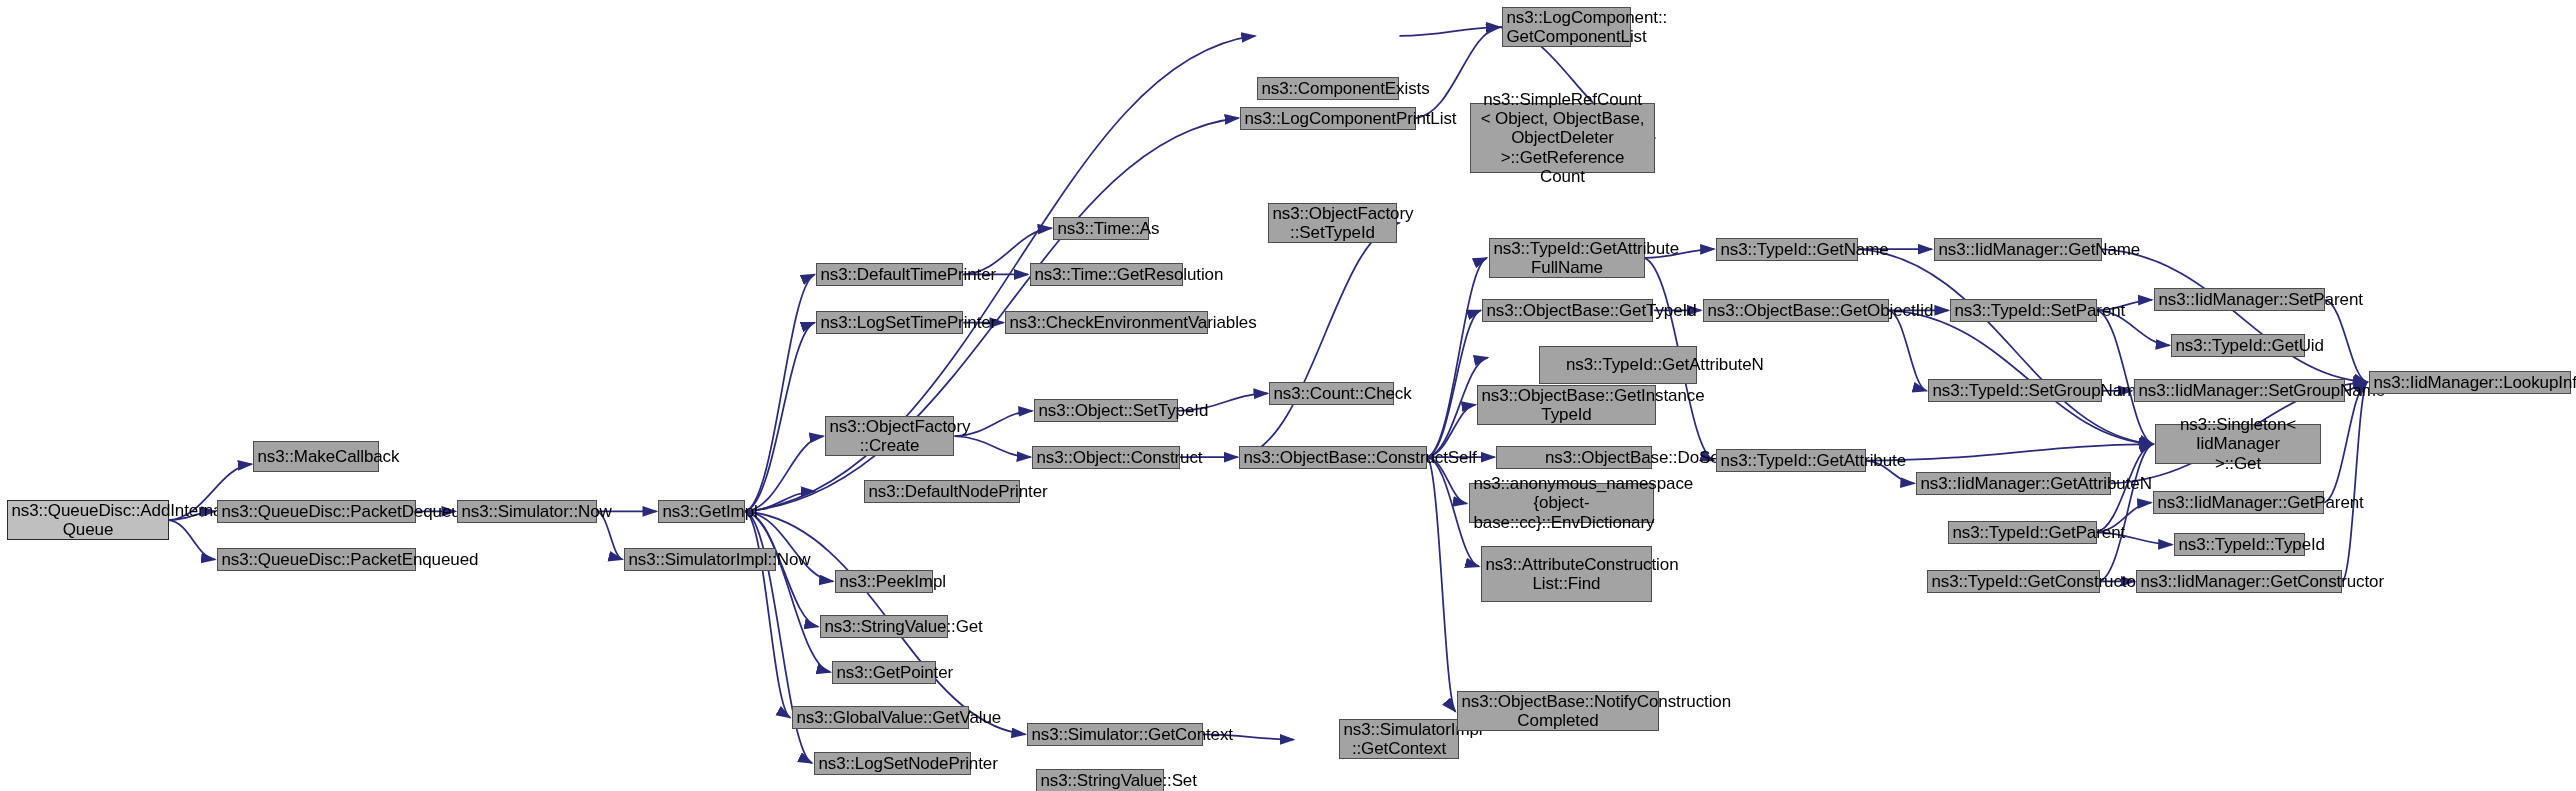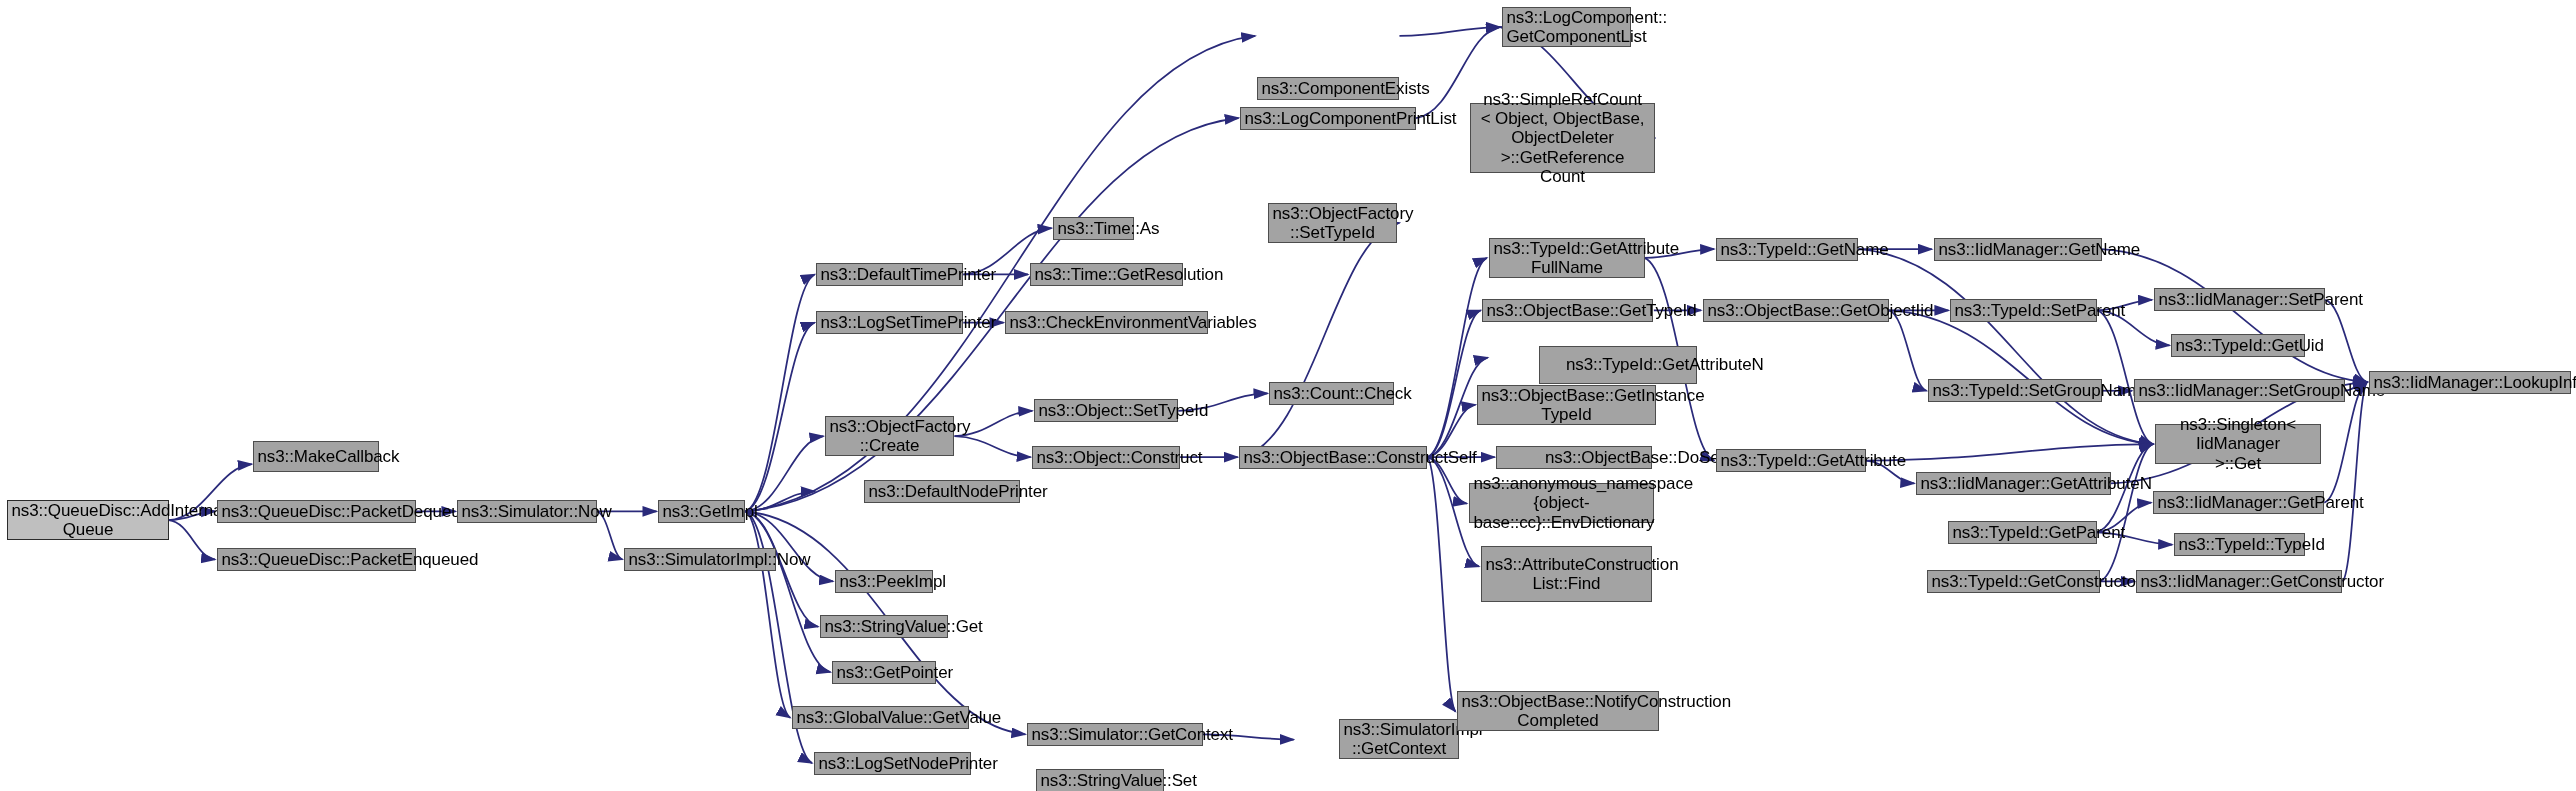--- a/index.html
+++ b/index.html
@@ -118,21 +118,21 @@
 <div class="node root" style="left: 7px; top: 500px; width: 162px; height: 40px;"><span>ns3::QueueDisc::AddInternal
 Queue</span></div>
     <div class="node" style="left: 253px; top: 441px; width: 126px; height: 31px;"><span>ns3::MakeCallback</span></div>
     <div class="node" style="left: 217px; top: 500px; width: 199px; height: 23px;"><span>ns3::QueueDisc::PacketDequeued</span></div>
     <div class="node" style="left: 217px; top: 548px; width: 199px; height: 23px;"><span>ns3::QueueDisc::PacketEnqueued</span></div>
     <div class="node" style="left: 457px; top: 500px; width: 140px; height: 23px;"><span>ns3::Simulator::Now</span></div>
     <div class="node" style="left: 658px; top: 500px; width: 87px; height: 23px;"><span>ns3::GetImpl</span></div>
     <div class="node" style="left: 624px; top: 548px; width: 152px; height: 23px;"><span>ns3::SimulatorImpl::Now</span></div>
     <div class="node" style="left: 816px; top: 263px; width: 147px; height: 23px;"><span>ns3::DefaultTimePrinter</span></div>
     <div class="node" style="left: 816px; top: 311px; width: 147px; height: 23px;"><span>ns3::LogSetTimePrinter</span></div>
-    <div class="node" style="left: 1053px; top: 217px; width: 81px; height: 23px;"><span>ns3::Time::As</span></div>
+    <div class="node" style="left: 1053px; top: 217px; width: 96px; height: 23px;"><span>ns3::Time::As</span></div>
     <div class="node" style="left: 1030px; top: 263px; width: 153px; height: 23px;"><span>ns3::Time::GetResolution</span></div>
     <div class="node" style="left: 1005px; top: 311px; width: 203px; height: 23px;"><span>ns3::CheckEnvironmentVariables</span></div>
     <div class="node" style="left: 825px; top: 416px; width: 129px; height: 40px;"><span>ns3::ObjectFactory
 ::Create</span></div>
     <div class="node" style="left: 816px; top: 480px; width: 156px; height: 23px; margin-left: 48px;"><span>ns3::DefaultNodePrinter</span></div>
     <div class="node" style="left: 835px; top: 570px; width: 98px; height: 23px;"><span>ns3::PeekImpl</span></div>
     <div class="node" style="left: 820px; top: 615px; width: 128px; height: 23px;"><span>ns3::StringValue::Get</span></div>
     <div class="node" style="left: 832px; top: 661px; width: 104px; height: 23px;"><span>ns3::GetPointer</span></div>
     <div class="node" style="left: 792px; top: 706px; width: 177px; height: 23px;"><span>ns3::GlobalValue::GetValue</span></div>
     <div class="node" style="left: 814px; top: 752px; width: 157px; height: 23px;"><span>ns3::LogSetNodePrinter</span></div>

